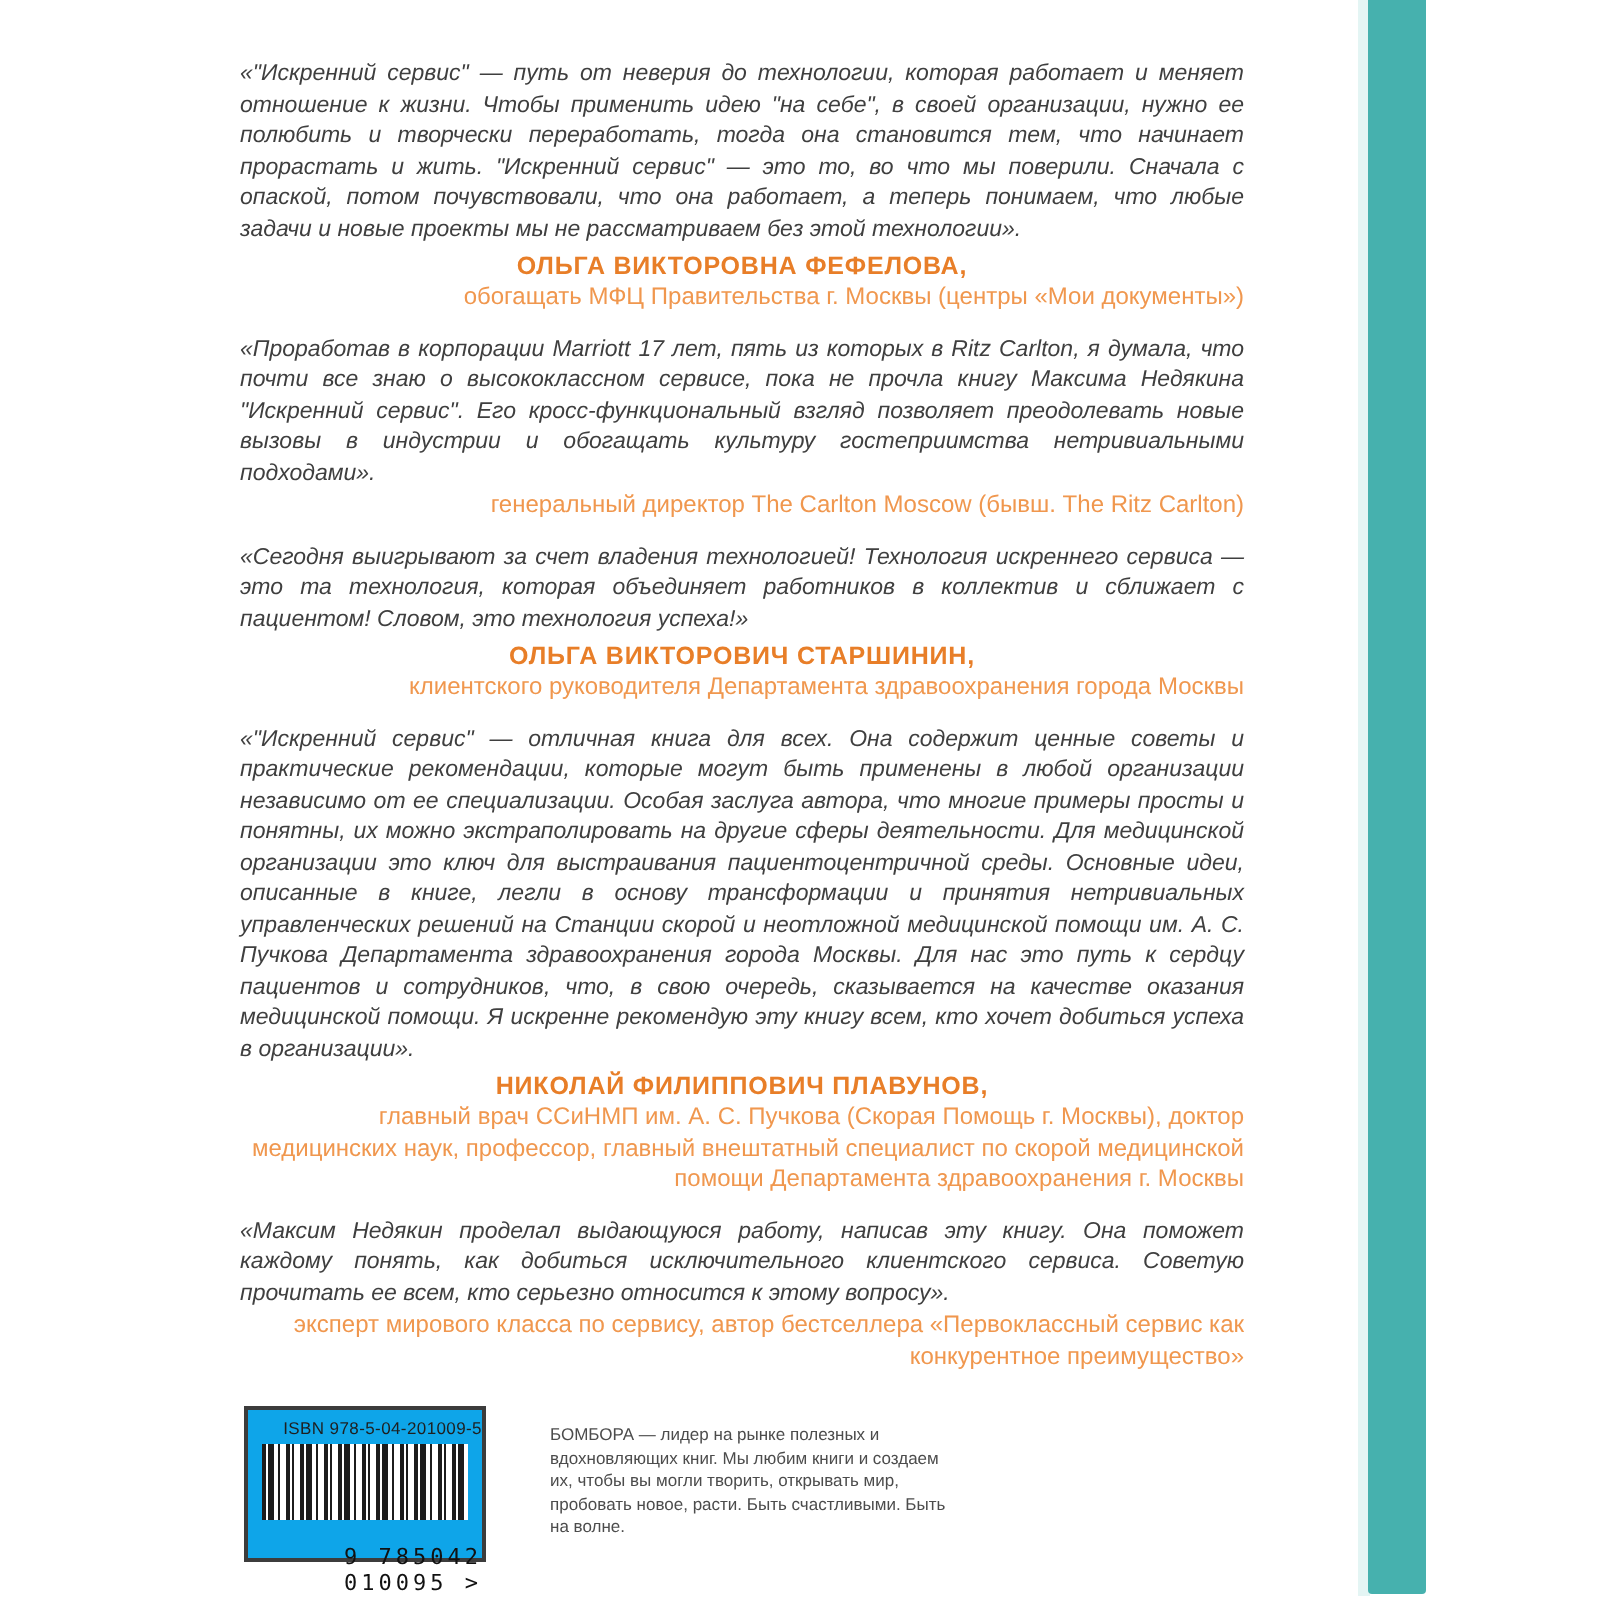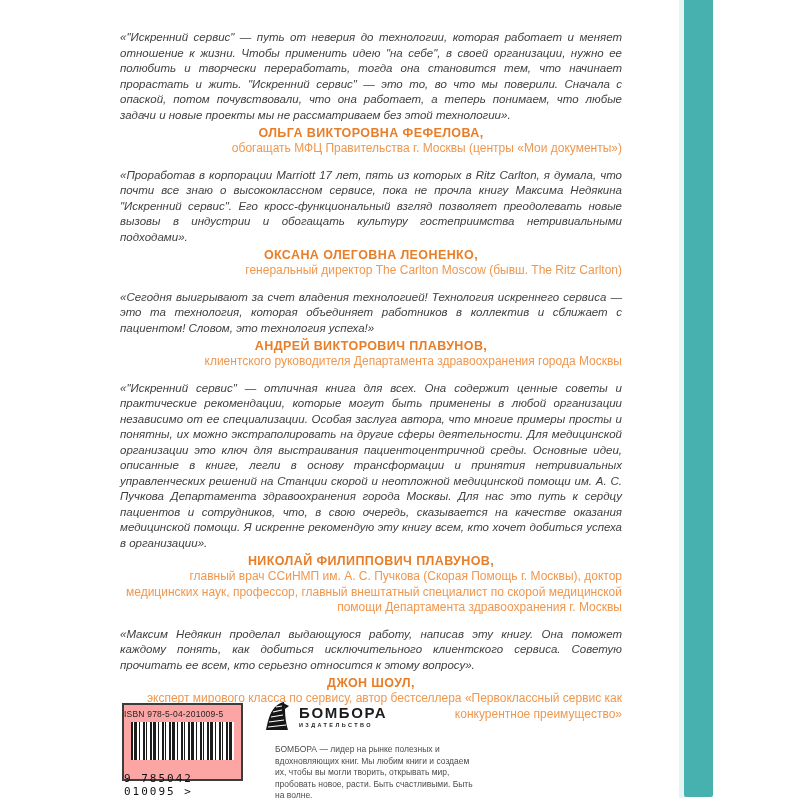--- a/index.html
+++ b/index.html
@@ -33,22 +33,22 @@
     letter-spacing:.4px;
     color:#e87e28;text-align:center;
   }
   .role{
     font-size:12px;line-height:15.5px;
     color:#f0974e;text-align:right;
   }
   
   .barcode-box{
     position:absolute;left:122px;top:703px;width:121px;height:78px;
-    box-sizing:border-box;border:2px solid #3c3c3c;background:#fca5a5;
-    text-align:left;padding-top:4px;
+    box-sizing:border-box;border:2px solid #3c3c3c;background:#0ea5e9;
+    text-align:right;padding-top:4px;
   }
   .isbn{font-size:8.5px;color:#1f1f1f;letter-spacing:.2px;}
   .bars{
     height:38px;margin:3px 7px 0 7px;
     background:repeating-linear-gradient(90deg,
       #1c1c1c 0 2px,#fff 2px 3px,
       #1c1c1c 3px 6px,#fff 6px 8px,
       #1c1c1c 8px 9px,#fff 9px 12px,
       #1c1c1c 12px 14px,#fff 14px 15px,
       #1c1c1c 15px 16px,#fff 16px 19px);
@@ -84,62 +84,49 @@
   <main class="content">
 
     <section class="quote-block">
       <p class="quote">«"Искренний сервис" — путь от неверия до технологии, которая работает и меняет отношение к жизни. Чтобы применить идею "на себе", в своей организации, нужно ее полюбить и творчески переработать, тогда она становится тем, что начинает прорастать и жить. "Искренний сервис" — это то, во что мы поверили. Сначала с опаской, потом почувствовали, что она работает, а теперь понимаем, что любые задачи и новые проекты мы не рассматриваем без этой технологии».</p>
       <div class="author">ОЛЬГА ВИКТОРОВНА ФЕФЕЛОВА,</div>
       <div class="role">обогащать МФЦ Правительства г. Москвы (центры «Мои документы»)</div>
     </section>
 
     <section class="quote-block">
       <p class="quote">«Проработав в корпорации Marriott 17 лет, пять из которых в Ritz Carlton, я думала, что почти все знаю о высококлассном сервисе, пока не прочла книгу Максима Недякина "Искренний сервис". Его кросс-функциональный взгляд позволяет преодолевать новые вызовы в индустрии и обогащать культуру гостеприимства нетривиальными подходами».</p>
-      <div class="author">ОКСАНА ОЛЕГОВНА ЛЕОНЕНКО,</div>
       <div class="role">генеральный директор The Carlton Moscow (бывш. The Ritz Carlton)</div>
     </section>
 
     <section class="quote-block">
       <p class="quote">«Сегодня выигрывают за счет владения технологией! Технология искреннего сервиса — это та технология, которая объединяет работников в коллектив и сближает с пациентом! Словом, это технология успеха!»</p>
-      <div class="author">АНДРЕЙ ВИКТОРОВИЧ ПЛАВУНОВ,</div>
+      <div class="author">ОЛЬГА ВИКТОРОВИЧ СТАРШИНИН,</div>
       <div class="role">клиентского руководителя Департамента здравоохранения города Москвы</div>
     </section>
 
     <section class="quote-block">
       <p class="quote">«"Искренний сервис" — отличная книга для всех. Она содержит ценные советы и практические рекомендации, которые могут быть применены в любой организации независимо от ее специализации. Особая заслуга автора, что многие примеры просты и понятны, их можно экстраполировать на другие сферы деятельности. Для медицинской организации это ключ для выстраивания пациентоцентричной среды. Основные идеи, описанные в книге, легли в основу трансформации и принятия нетривиальных управленческих решений на Станции скорой и неотложной медицинской помощи им. А. С. Пучкова Департамента здравоохранения города Москвы. Для нас это путь к сердцу пациентов и сотрудников, что, в свою очередь, сказывается на качестве оказания медицинской помощи. Я искренне рекомендую эту книгу всем, кто хочет добиться успеха в организации».</p>
       <div class="author">НИКОЛАЙ ФИЛИППОВИЧ ПЛАВУНОВ,</div>
       <div class="role">главный врач ССиНМП им. А. С. Пучкова (Скорая Помощь г. Москвы), доктор медицинских наук, профессор, главный внештатный специалист по скорой медицинской помощи Департамента здравоохранения г. Москвы</div>
     </section>
 
     <section class="quote-block">
       <p class="quote">«Максим Недякин проделал выдающуюся работу, написав эту книгу. Она поможет каждому понять, как добиться исключительного клиентского сервиса. Советую прочитать ее всем, кто серьезно относится к этому вопросу».</p>
-      <div class="author">ДЖОН ШОУЛ,</div>
       <div class="role">эксперт мирового класса по сервису, автор бестселлера «Первоклассный сервис как конкурентное преимущество»</div>
     </section>
 
   </main>
 
   <footer>
 
     <div class="barcode-box">
       <div class="isbn">ISBN 978-5-04-201009-5</div>
       <div class="bars"></div>
       <div class="digits">9 785042 010095 &gt;</div>
     </div>
 
     <div class="publisher">
-      <div class="logo-row">
-        <svg class="bear" viewBox="0 0 29 32" aria-hidden="true">
-          <path d="M21 2 C15 3 10 8 7 15 C5 20 4 25 3 30 L25 30 C23 24 22 16 22 9 Z" fill="#161616"></path>
-          <path d="M5 27 L23 25 M6 22 L21 20 M8 17 L20 15 M10 12 L19 10 M13 7 L19 6" stroke="#ffffff" stroke-width="1.1" fill="none"></path>
-          <path d="M20 3 L26 6 L22 9" fill="#161616"></path>
-        </svg>
-        <div>
-          <div class="pub-name">БОМБОРА</div>
-          <div class="pub-tag">ИЗДАТЕЛЬСТВО</div>
-        </div>
-      </div>
       <p class="blurb">БОМБОРА — лидер на рынке полезных и вдохновляющих книг. Мы любим книги и создаем их, чтобы вы могли творить, открывать мир, пробовать новое, расти. Быть счастливыми. Быть на волне.</p>
     </div>
 
   </footer>
 
 </div>
 
 </body></html>

